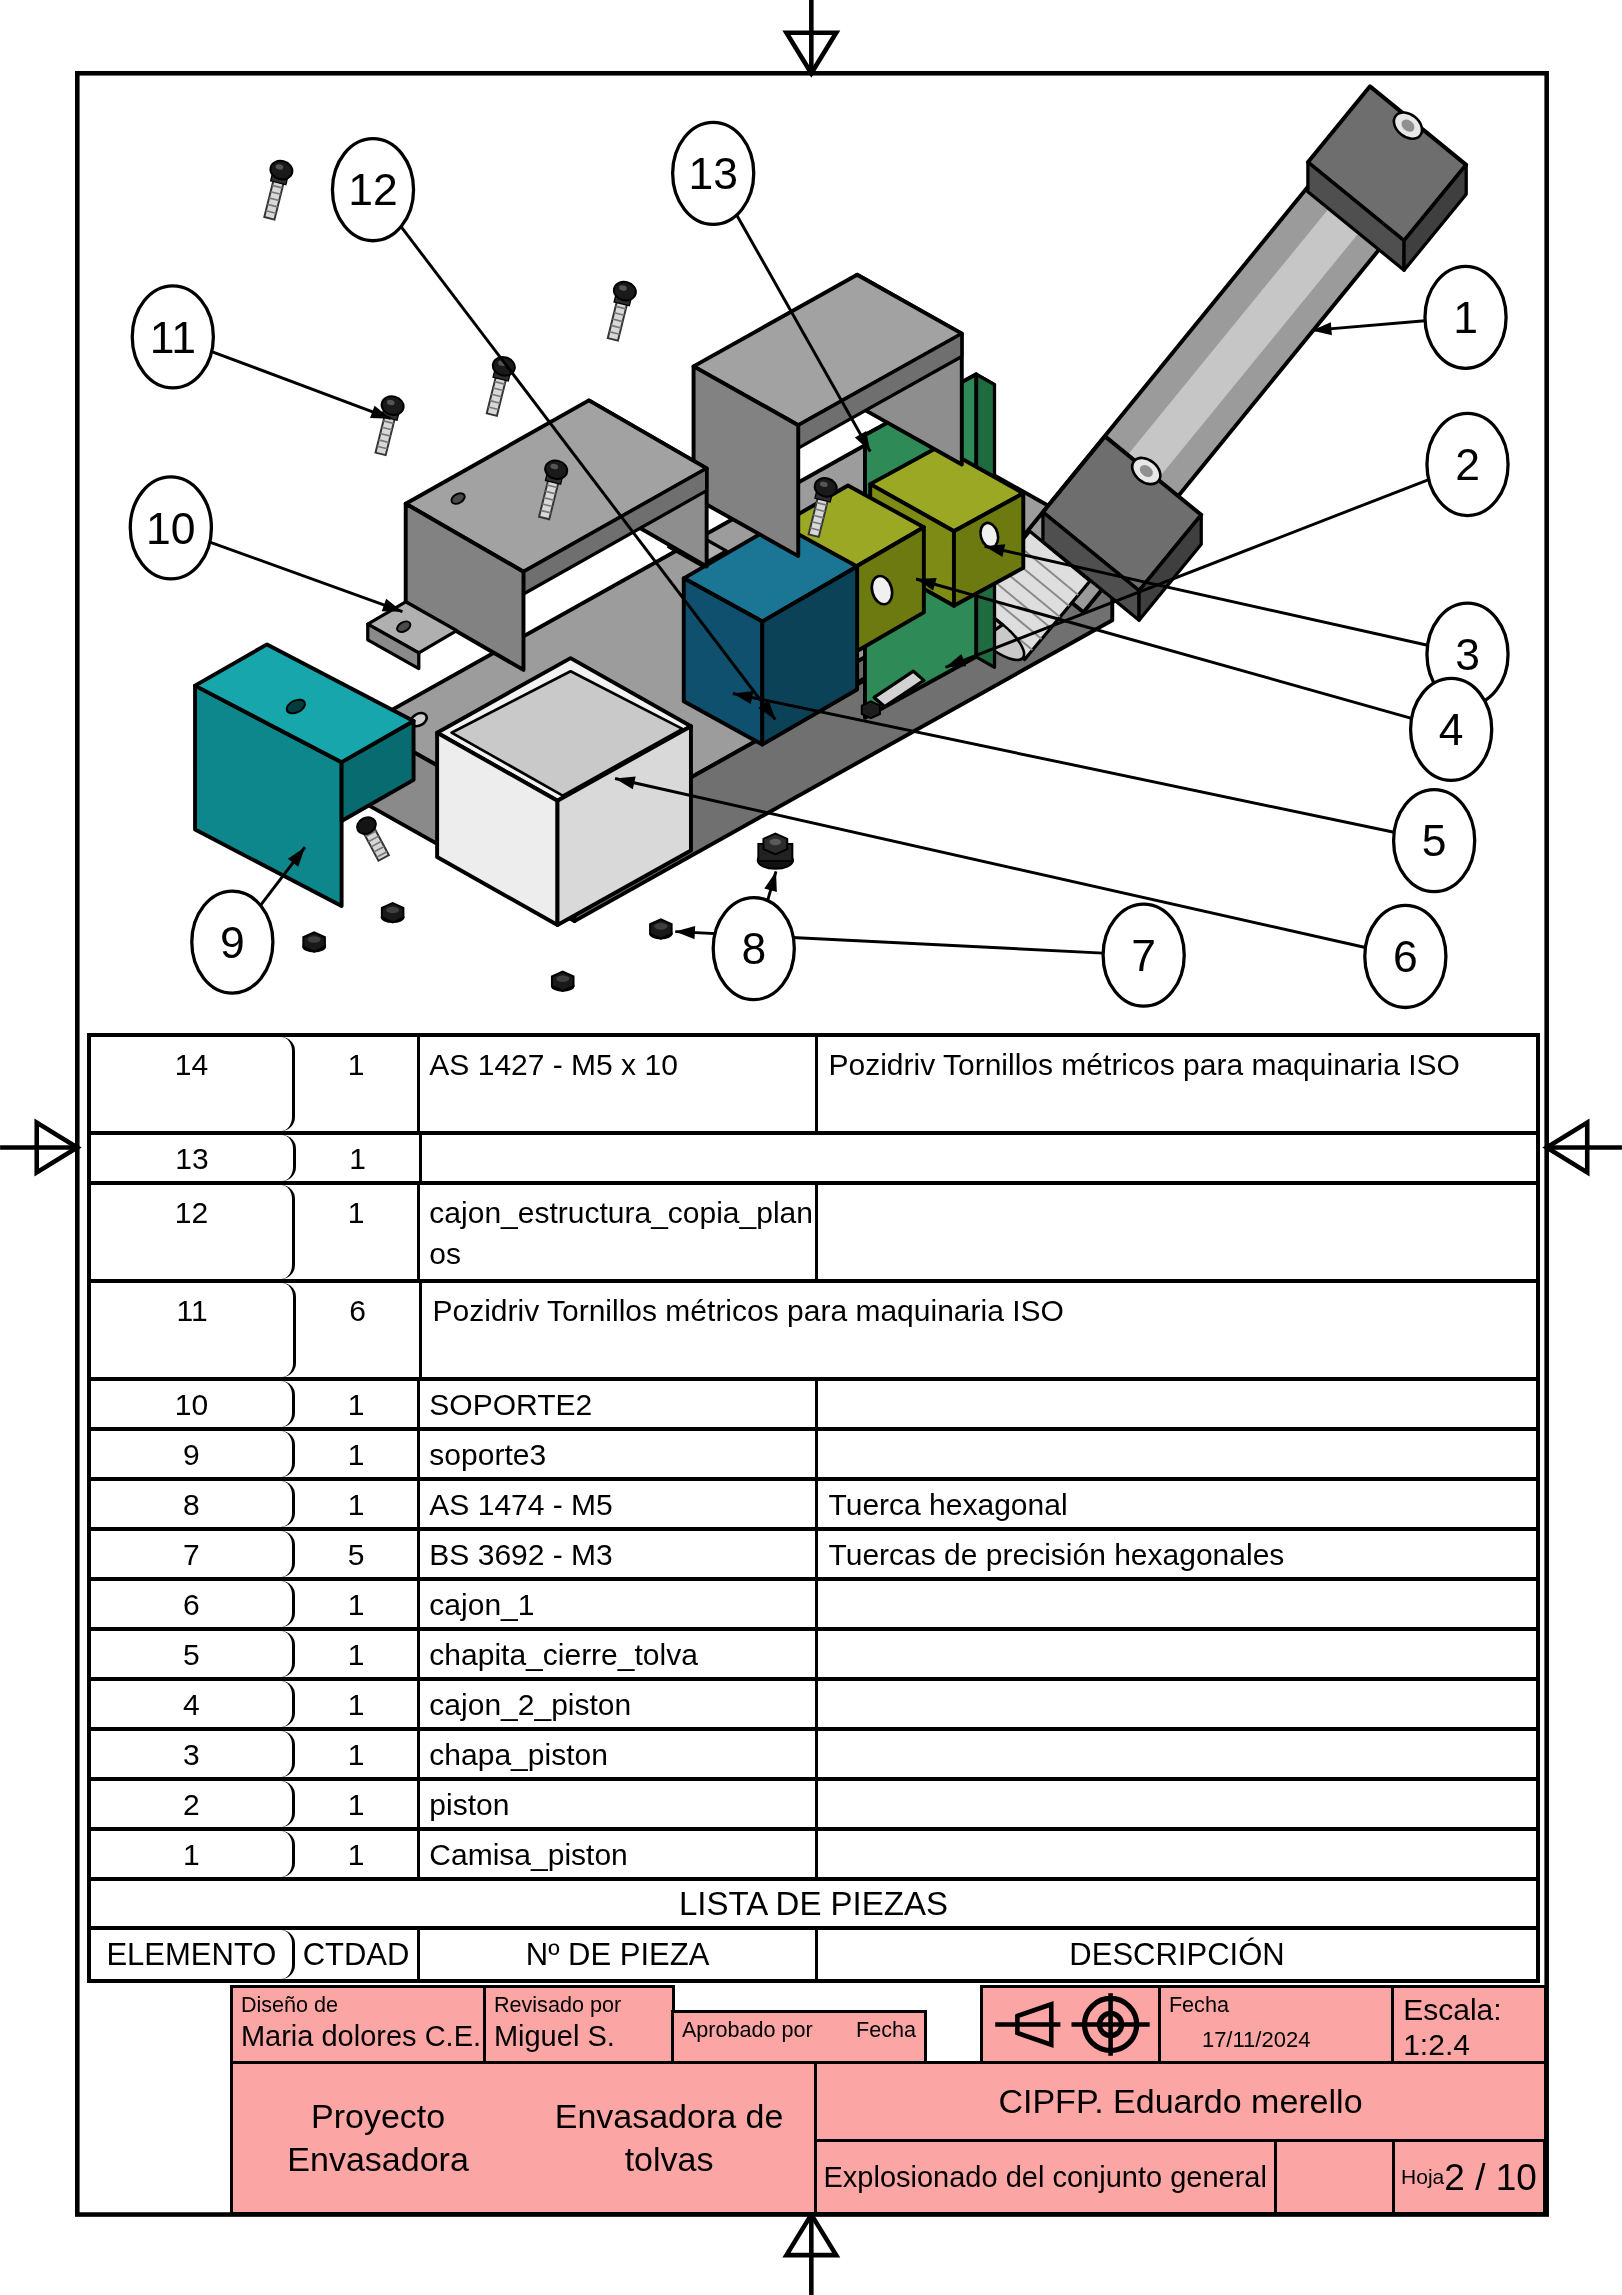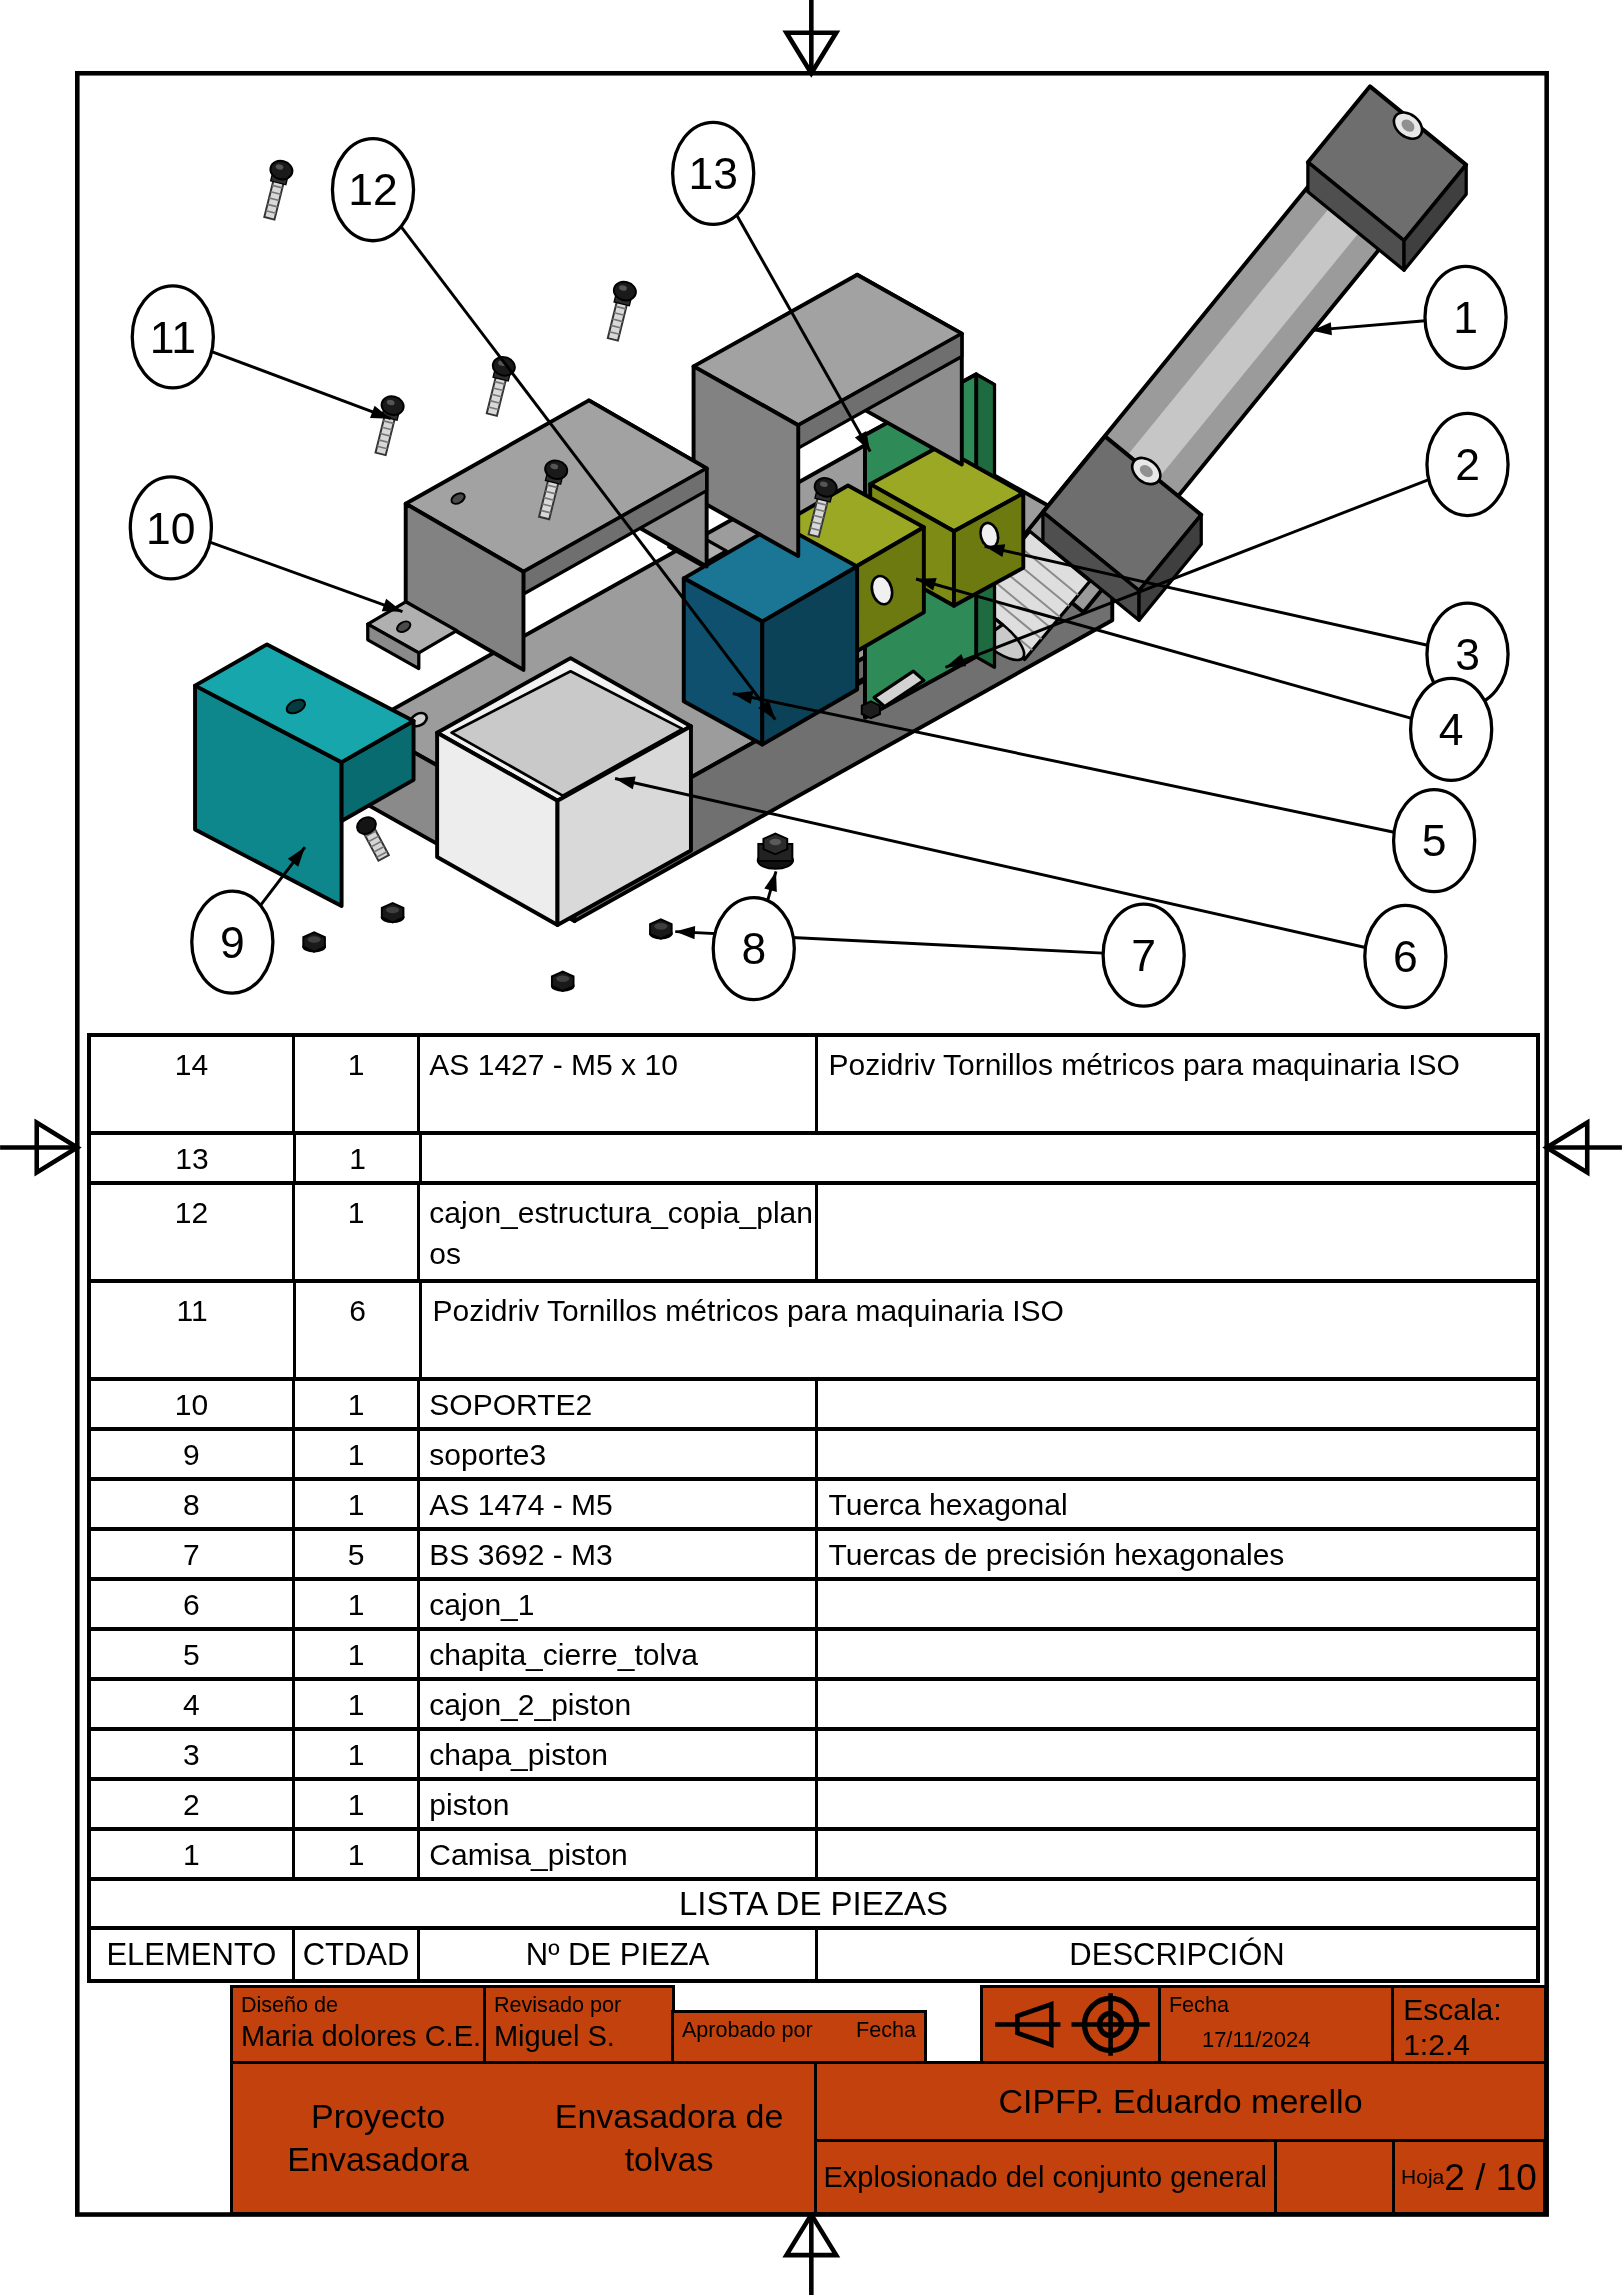--- a/index.html
+++ b/index.html
@@ -7,31 +7,31 @@
         font-family:"Liberation Sans",sans-serif;color:#000;overflow:hidden;}
   svg{position:absolute;left:0;top:0;}
   
   .parts-table{position:absolute;left:87px;top:1033px;width:1453px;
                border:4.6px solid #000;box-sizing:border-box;background:#fff;}
   .pt-row{display:flex;border-bottom:4.6px solid #000;box-sizing:border-box;}
   .pt-row:last-child{border-bottom:none;}
   .pt-cell{box-sizing:border-box;border-right:3.9px solid #000;display:flex;
            font-size:30px;line-height:41px;overflow:hidden;}
   .pt-cell:last-child{border-right:none;border-radius:27px;}
-  .c-elem{width:205px;justify-content:center;}
+  .c-elem{width:205px;justify-content:center;border-radius:14px;}
   .c-ctd{width:126px;justify-content:center;}
   .c-pieza{width:400px;padding-left:9.2px;}
   .c-desc{width:722px;padding-left:10.5px;}
   .v-center{align-items:center;}
   .v-top{align-items:flex-start;padding-top:6.5px;}
   .pt-head .pt-cell{justify-content:center;align-items:center;font-size:31px;padding-left:0;}
   .pt-title{justify-content:center;align-items:center;font-size:33px;width:100%;}
   .wrapany{overflow-wrap:anywhere;word-break:break-word;}
   
-  .tb-cell{position:absolute;border:3.3px solid #000;box-sizing:border-box;background:#c2410c;}
+  .tb-cell{position:absolute;border:3.3px solid #000;box-sizing:border-box;background:#fca5a5;}
   .tb-label{font-size:21.6px;line-height:26px;padding:3.9px 0 0 7.9px;}
   .tb-value{font-size:29px;line-height:33px;padding:2.6px 0 0 7.9px;}
   .tb-right-label{position:absolute;top:3.9px;right:7.9px;font-size:21.6px;}
   .tb-center{display:flex;flex-direction:row;justify-content:center;align-items:center;text-align:center;}
   .proj-title{font-size:34px;line-height:43px;}
   .org-title{font-size:34px;}
   .draw-title{font-size:29px;display:flex;align-items:center;padding-left:6.5px;box-sizing:border-box;}
   .sheet-label{font-size:21px;line-height:23.6px;}
   .sheet-value{font-size:37px;line-height:39px;}
   .scale-label{font-size:30px;line-height:35px;padding:3.9px 0 0 9.2px;}

